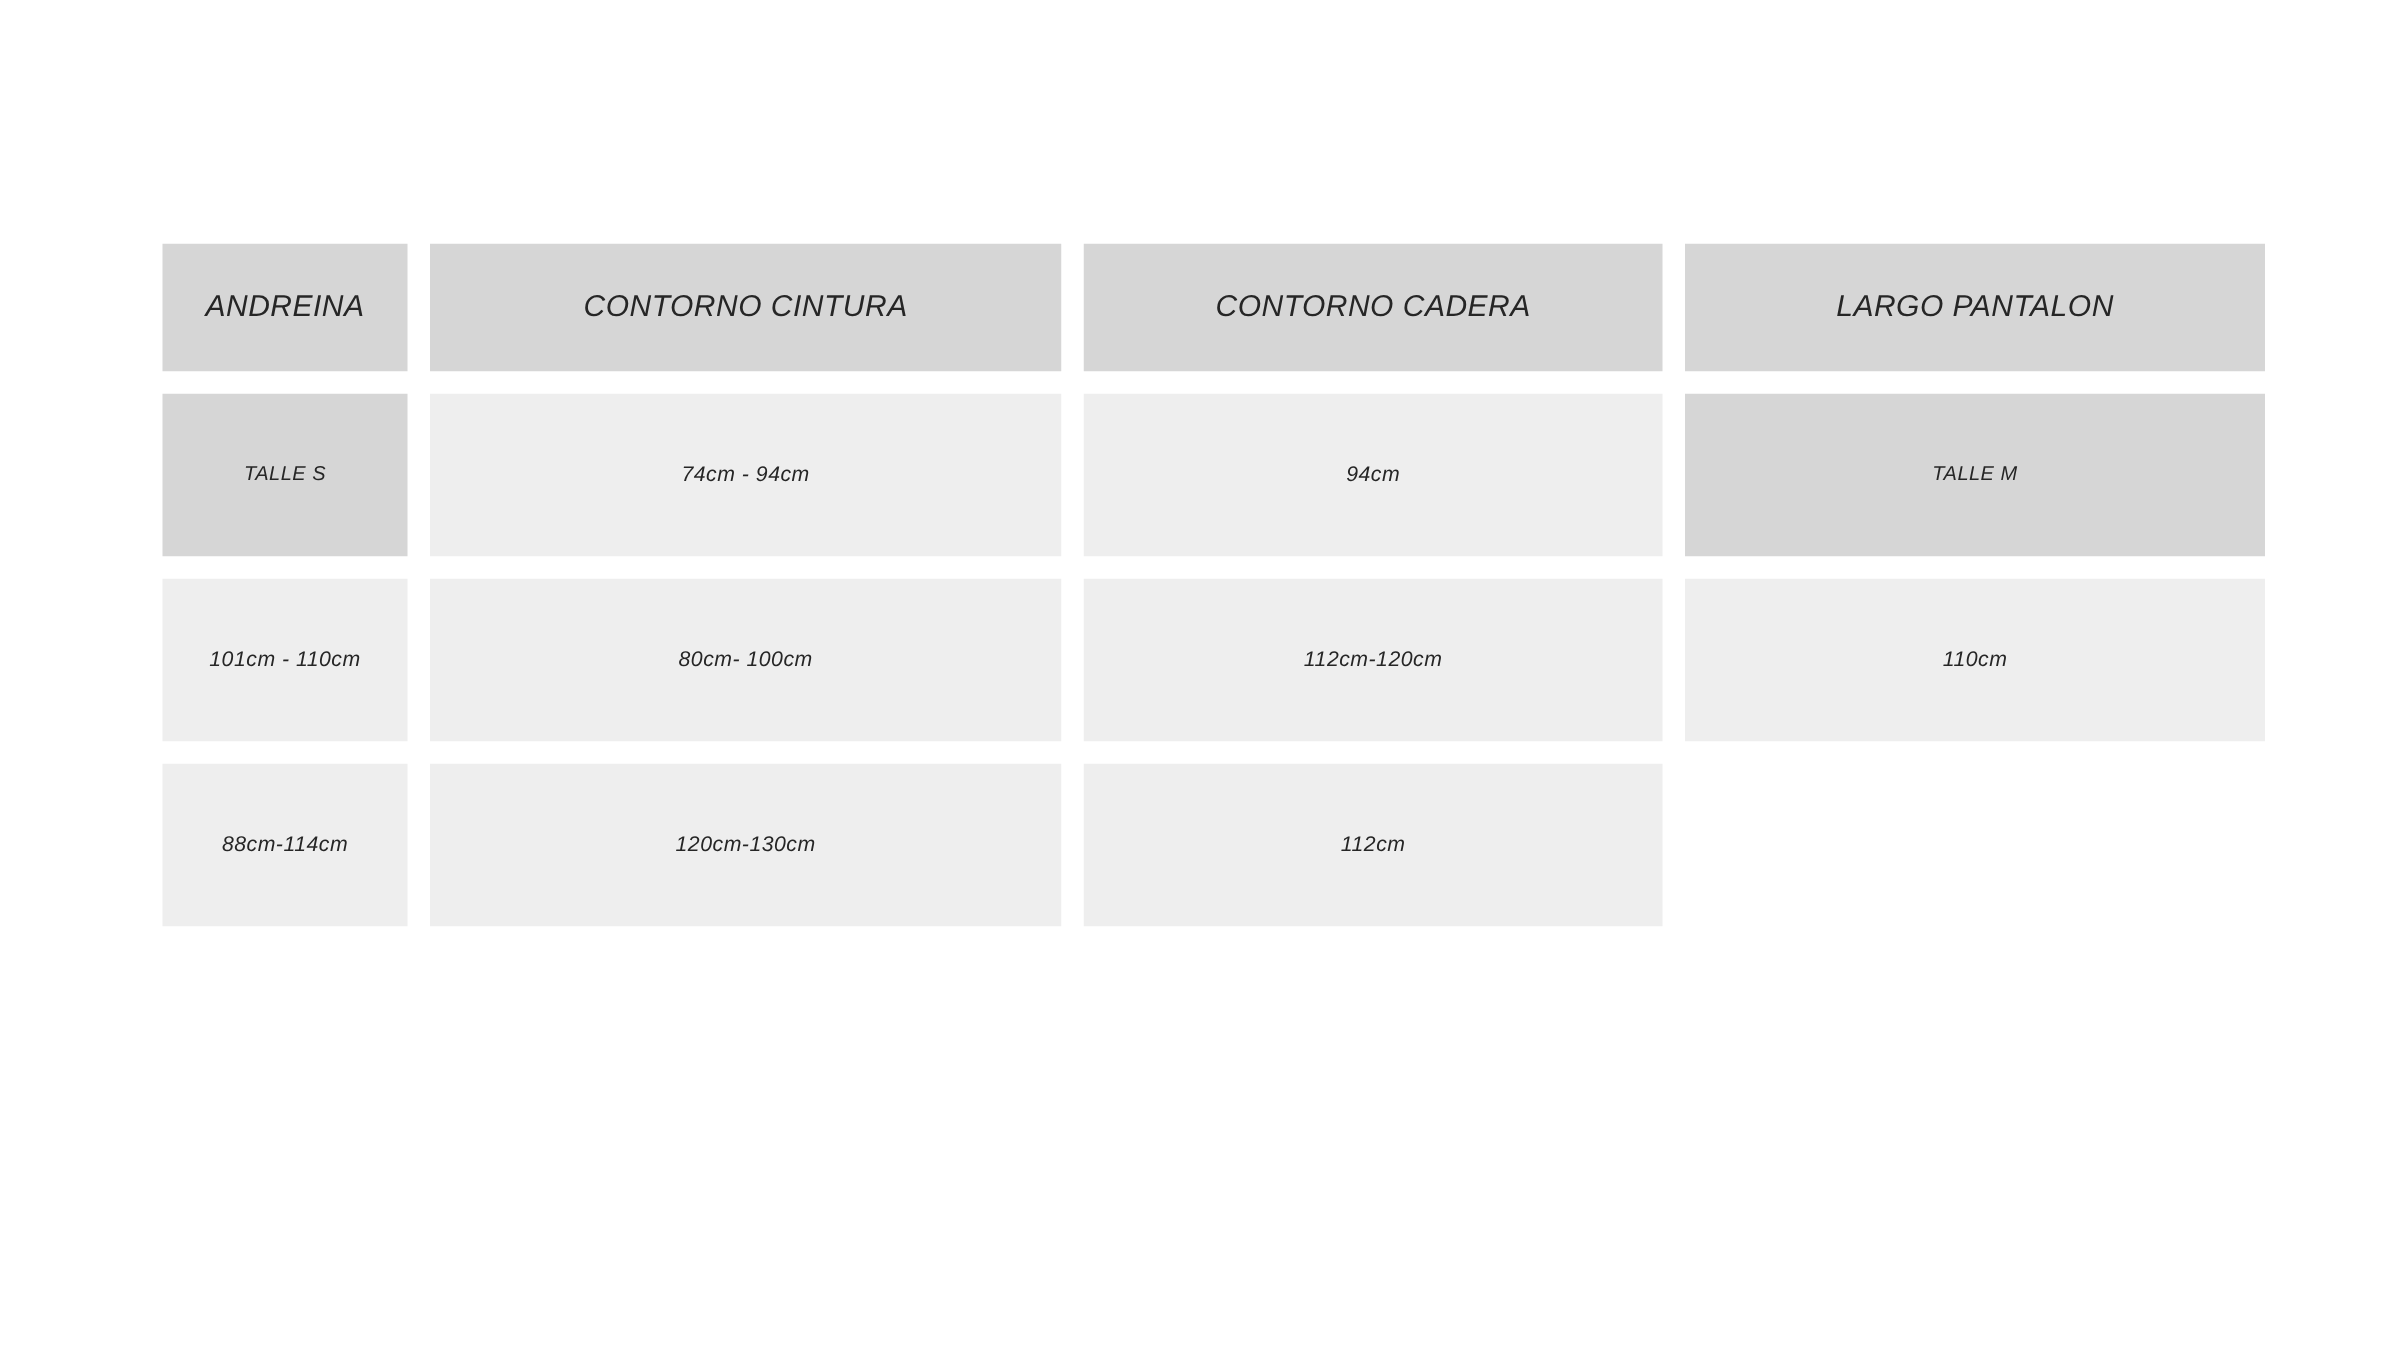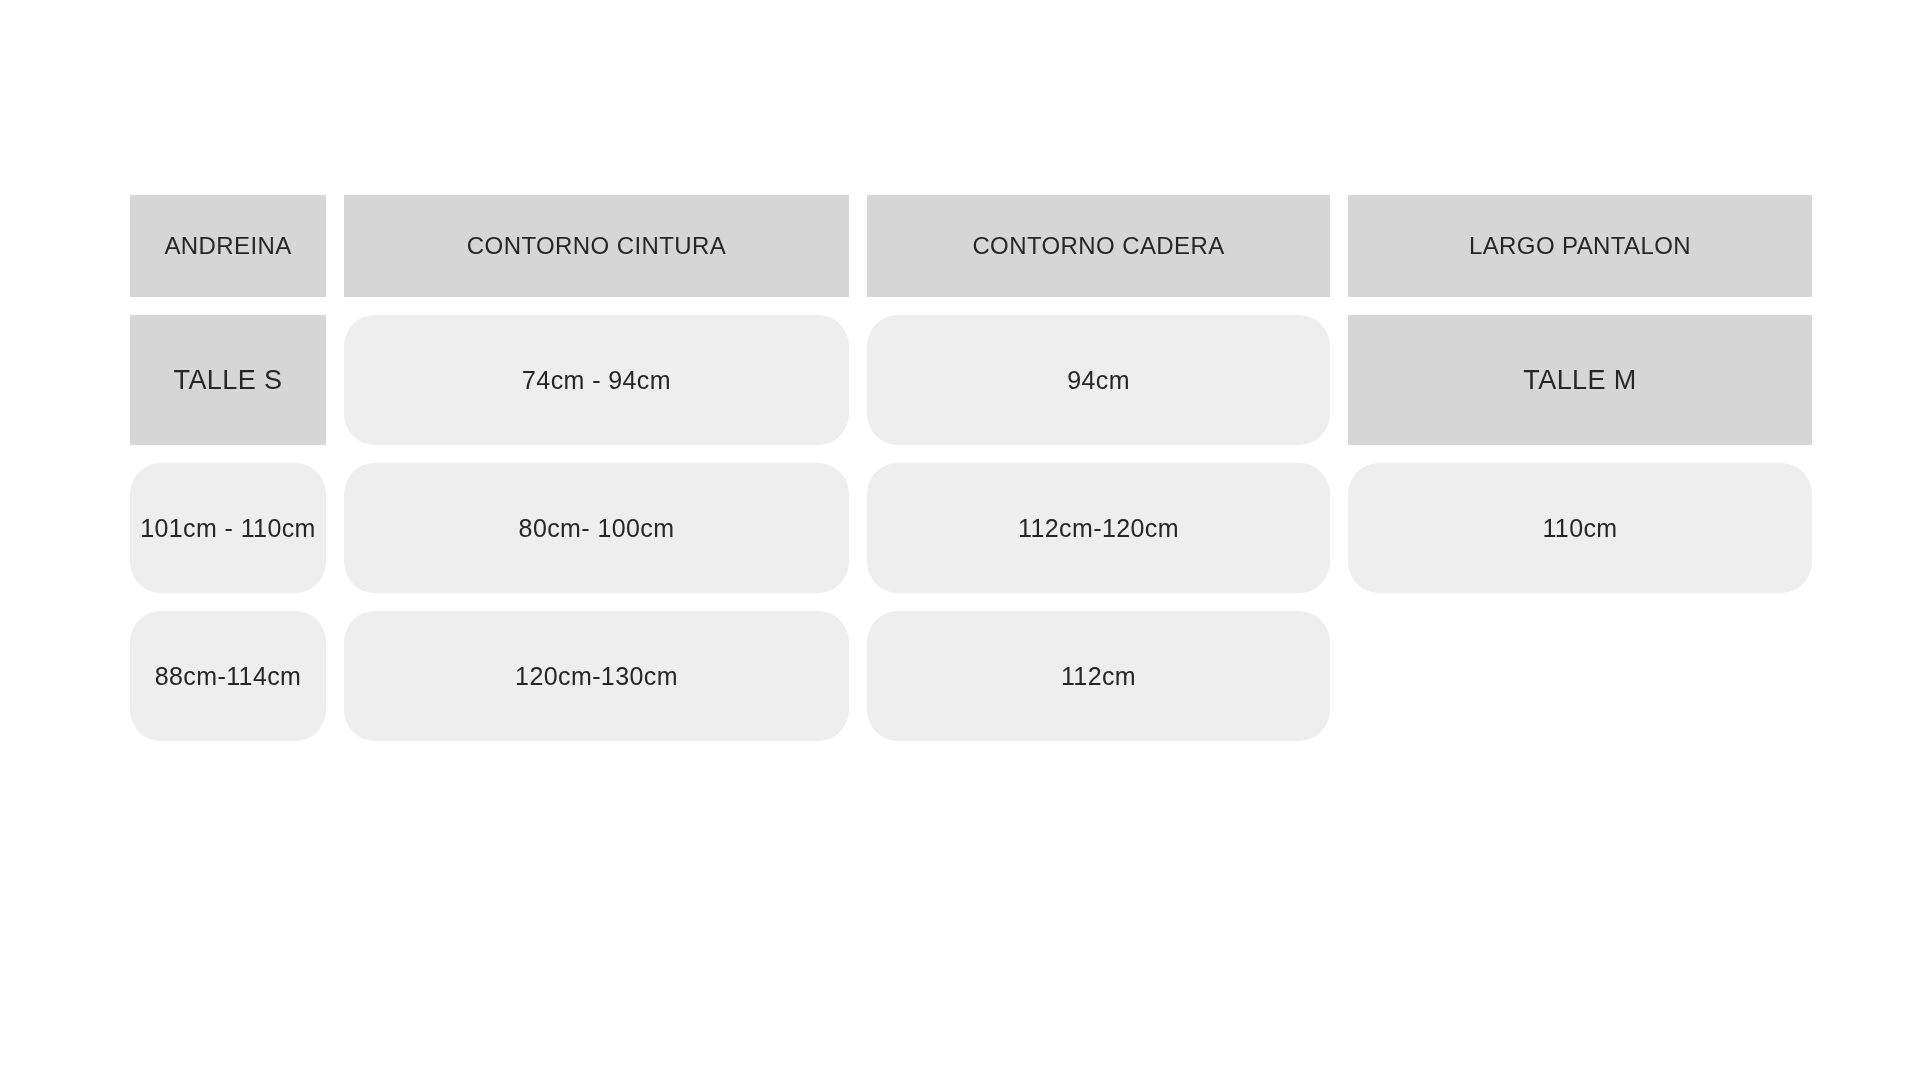--- a/index.html
+++ b/index.html
@@ -17,40 +17,40 @@
     overflow: hidden;
   }
   .size-table {
     position: absolute;
     left: 130px;
     top: 195px;
     display: grid;
     grid-template-columns: 196px 505px 463px 464px;
     grid-template-rows: 102px 130px 130px 130px 130px;
     gap: 18px 18px;
+    font-style: italic;
   }
   .cell {
     display: flex;
     align-items: center;
     justify-content: center;
     text-align: center;
     letter-spacing: 0.4px;
   }
   .cell.head {
     background: var(--header-bg, #d6d6d6);
     font-size: 24px;
   }
   .cell.rowlabel {
     background: var(--rowlabel-bg, #d6d6d6);
-    font-size: 27px;
+    font-size: 16px;
   }
   .cell.data {
     background: var(--cell-bg, #eeeeee);
-    font-size: 25px;
-    border-radius: 31px;
+    font-size: 17px;
   }
 </style>
 </head>
 <body>
 
 <div class="page" style="--page-bg: #ffffff; --header-bg: #d6d6d6; --rowlabel-bg: #d6d6d6; --cell-bg: #eeeeee; --text-color: #262626;">
   <div class="size-table">
 
     <div class="cell head">ANDREINA</div>
     <div class="cell head">CONTORNO CINTURA</div>

